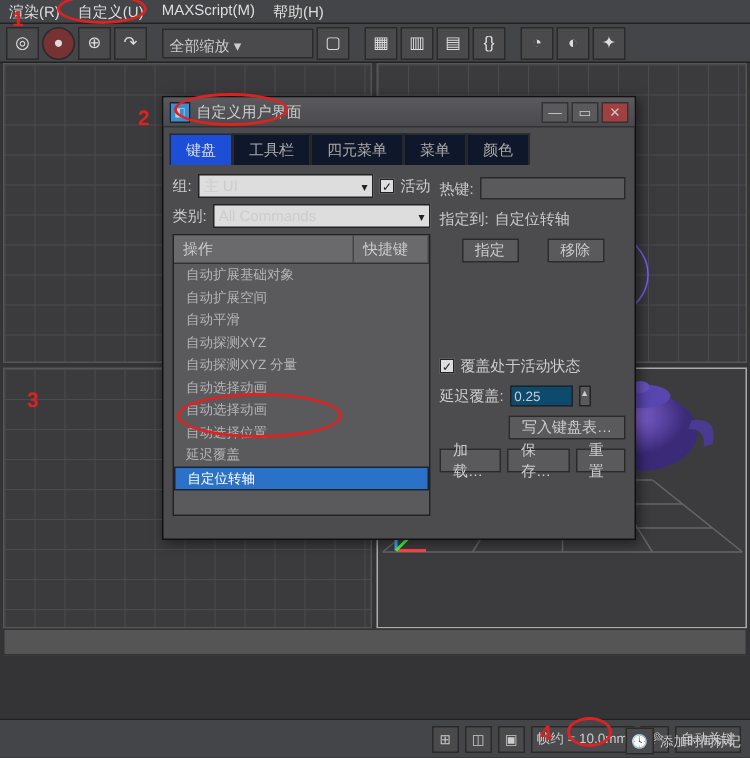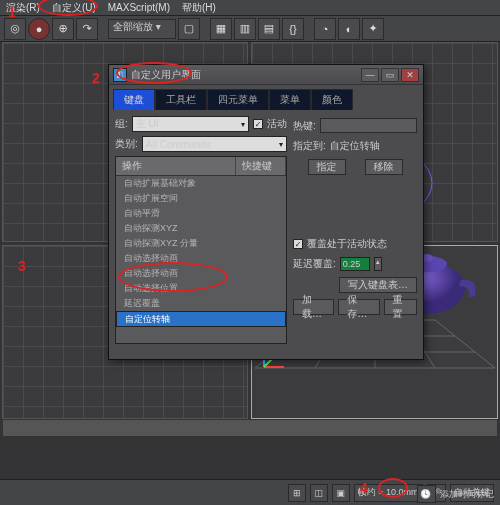--- a/index.html
+++ b/index.html
@@ -3,21 +3,21 @@
 <meta charset="utf-8">
 <style>
 *{margin:0;padding:0;box-sizing:border-box;font-family:"Microsoft YaHei",SimSun,sans-serif;font-size:10px;color:#ccc}
 body{width:500px;height:505px;background:#3a3a3a;overflow:hidden;position:relative}
 .menubar{height:16px;background:#444548;display:flex;align-items:center;padding-left:6px;gap:12px;border-bottom:1px solid #222}
 .menubar span{color:#ddd;font-size:10px}
 .toolbar{height:26px;background:#444548;display:flex;align-items:center;padding-left:4px;gap:2px;border-bottom:1px solid #222}
 .tbtn{width:22px;height:22px;background:#4a4a4d;border:1px solid #2a2a2a;display:flex;align-items:center;justify-content:center;font-size:11px;color:#ddd}
 .tbtn.round{border-radius:50%}
 .tsep{width:6px}
-.tdrop{width:68px;height:20px;background:#4a4a4d;border:1px solid #2a2a2a;font-size:9px;padding:0 4px;display:flex;align-items:flex-start}
+.tdrop{width:101px;height:20px;background:#4a4a4d;border:1px solid #2a2a2a;font-size:9px;padding:0 4px;display:flex;align-items:flex-end}
 .down{font-size:8px;margin-left:auto}
 .viewports{position:absolute;top:42px;left:0;right:0;bottom:26px;background:#343436}
 .vp{position:absolute;background:#3b3b3e;border:1px solid #555}
 .vp1{left:2px;top:0;width:246px;height:200px}
 .vp2{left:251px;top:0;right:2px;height:200px}
 .vp3{left:2px;top:203px;width:246px;bottom:60px}
 .vp4{left:251px;top:203px;right:2px;bottom:60px;border-color:#aaa}
 .grid{background-image:linear-gradient(#4a4a52 1px,transparent 1px),linear-gradient(90deg,#4a4a52 1px,transparent 1px);background-size:20px 20px}
 .wire{stroke:#7a5cff;stroke-width:1;fill:none}
 .persp-ground{position:absolute;left:50%;bottom:40px;transform:translateX(-50%);width:240px;height:90px}
@@ -46,21 +46,21 @@
 .listhost{border:1px solid #222;background:#5a5a5d;height:188px;display:flex;flex-direction:column}
 .listhead{display:flex;background:#6a6a6d;border-bottom:1px solid #333}
 .listhead div{padding:2px 6px;font-size:10px;border-right:1px solid #444}
 .listbody{flex:1;overflow:hidden;position:relative}
 .listitem{padding:1px 8px;font-size:9px;color:#b5b5b8;white-space:nowrap}
 .listitem.sel{background:#2a72c8;color:#fff}
 .field{height:15px;background:#5a5a5d;border:1px solid #2a2a2a;flex:1}
 .btn{height:16px;padding:0 8px;background:#5a5a5d;border:1px solid #2a2a2a;font-size:10px;display:flex;align-items:center;justify-content:center}
 .annot-num{position:absolute;color:#d22;font-size:14px;font-weight:bold;pointer-events:none}
 .red-ellipse{position:absolute;border:2px solid #d22;border-radius:50%/50%;pointer-events:none}
-.spin{width:30px;height:14px;background:#15803d;border:1px solid #222;font-size:9px;display:flex;align-items:center;padding:0 2px}
+.spin{width:42px;height:14px;background:#0c4a6e;border:1px solid #222;font-size:9px;display:flex;align-items:center;padding:0 2px}
 </style>
 </head>
 <body>
 
 <div class="menubar">
   <span>渲染(R)</span>
   <span>自定义(U)</span>
   <span>MAXScript(M)</span>
   <span>帮助(H)</span>
 </div>

